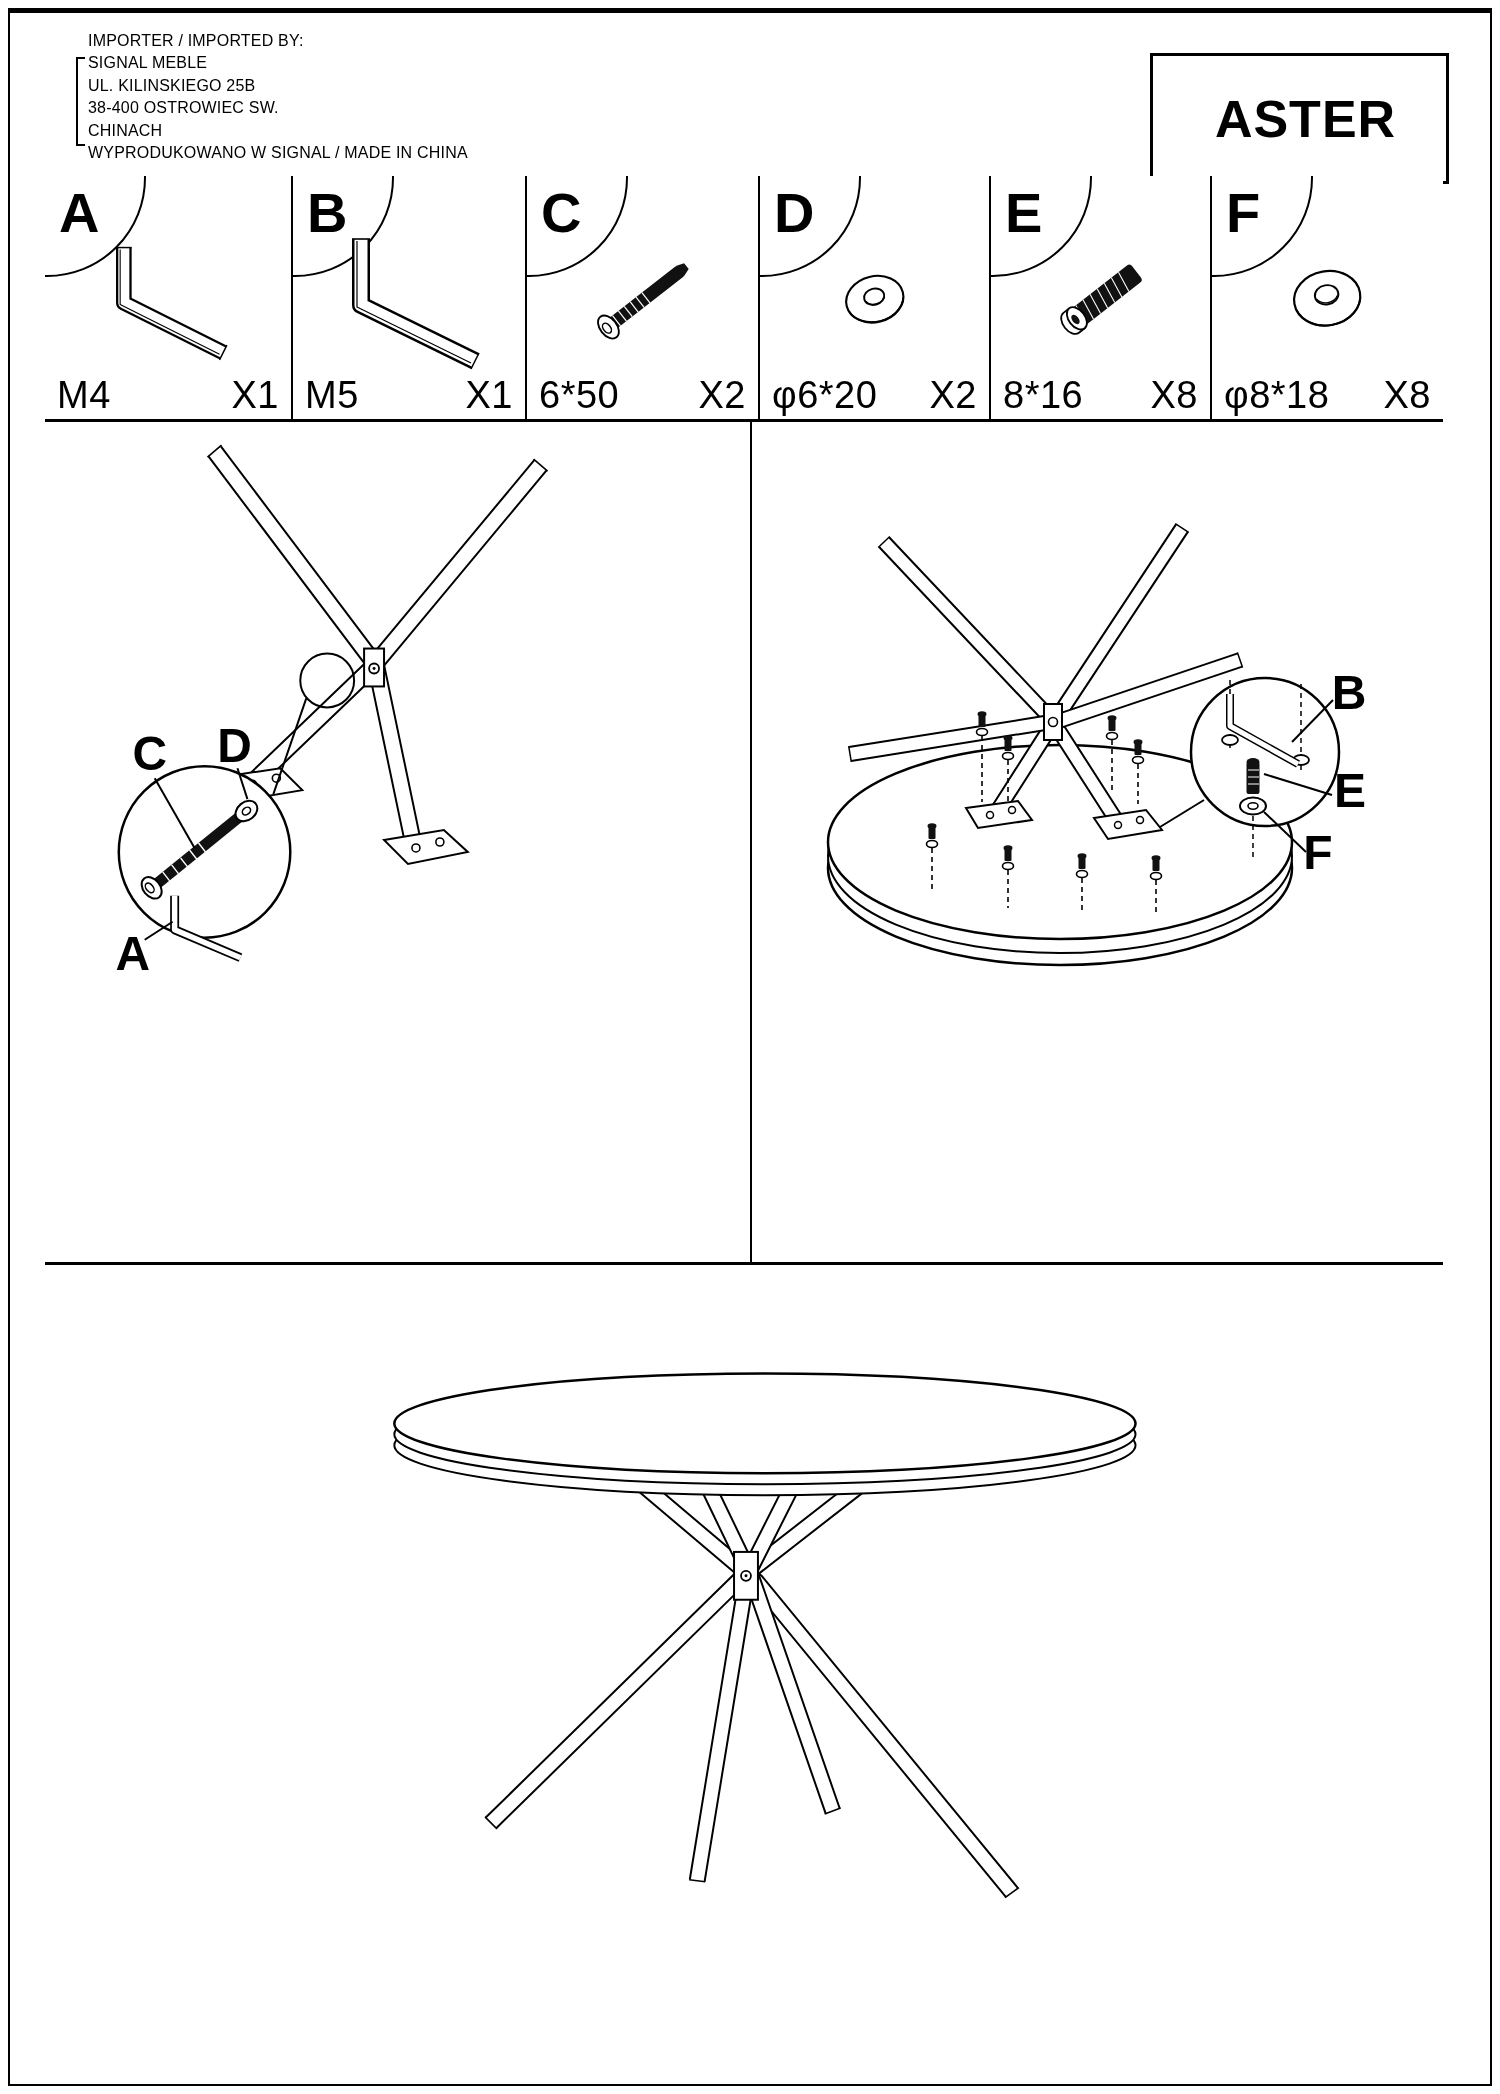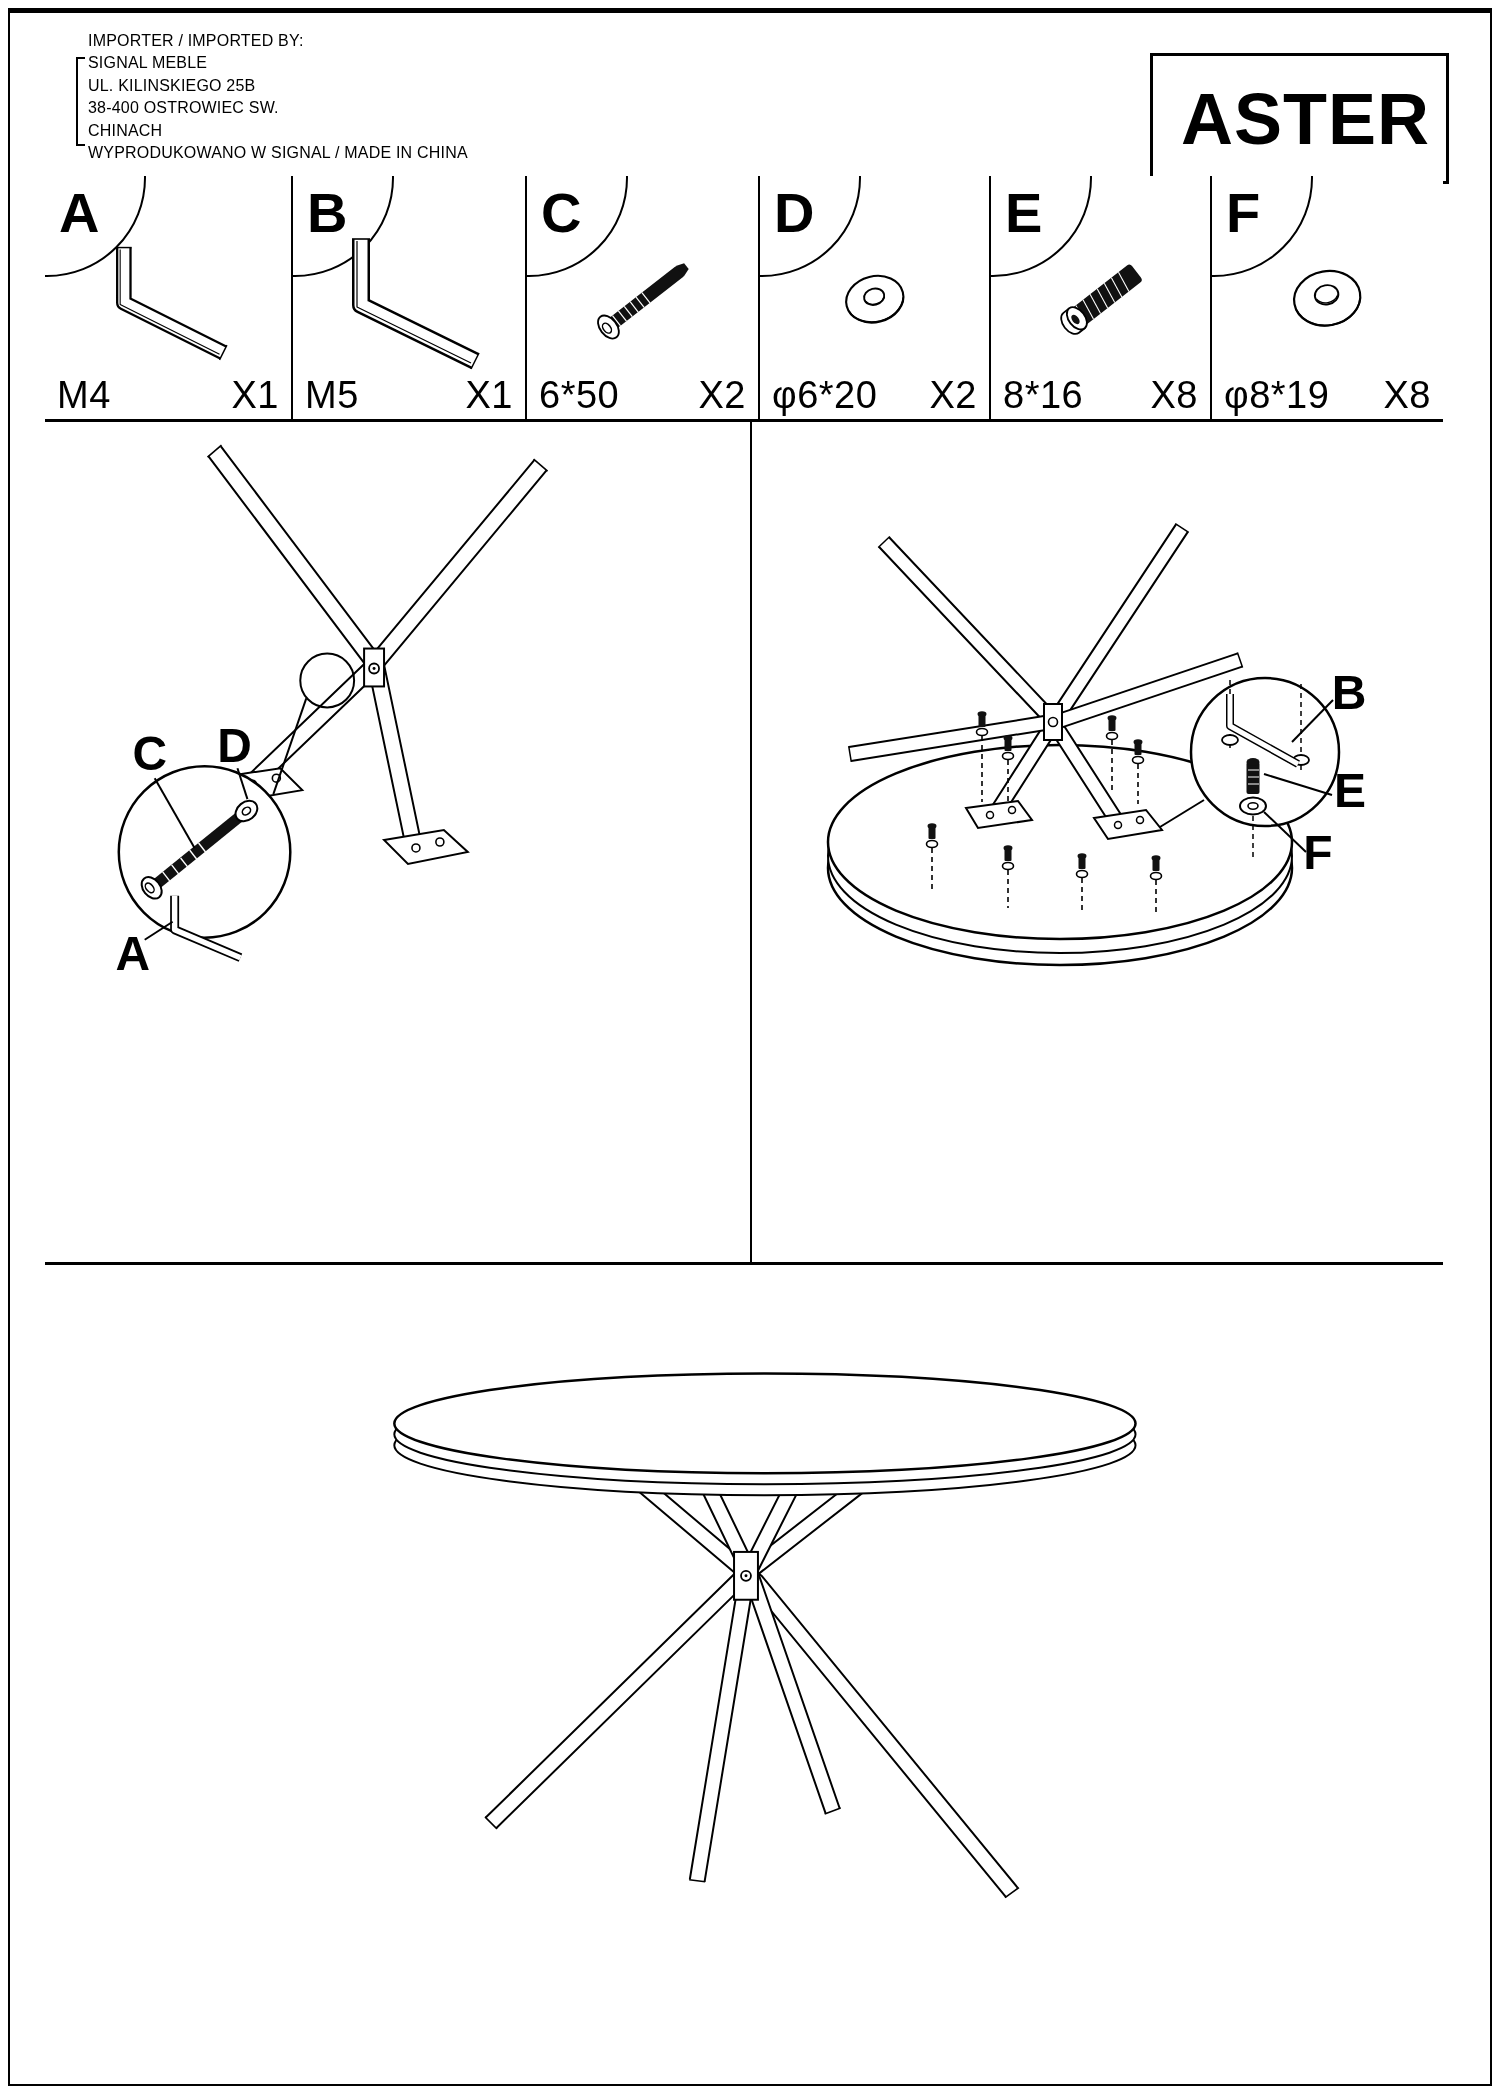--- a/index.html
+++ b/index.html
@@ -7,21 +7,21 @@
         font-family:"Liberation Sans",sans-serif;color:#000;overflow:hidden;}
   .page-border{position:absolute;left:8px;top:8px;right:8px;bottom:8px;
         border:2px solid #000;border-top-width:5px;}
   
   .hdr{position:absolute;left:88px;top:30px;font-size:16px;line-height:22.4px;
         letter-spacing:.2px;white-space:nowrap;}
   .addr-bracket{position:absolute;left:76px;top:57px;width:7px;height:85px;
         border-left:2px solid #000;border-top:2px solid #000;border-bottom:2px solid #000;}
   .title-box{position:absolute;left:1150px;top:53px;width:293px;height:125px;
         border:3px solid #000;display:flex;align-items:center;justify-content:center;}
-  .title-box .t{font-size:72px;font-weight:700;letter-spacing:1px;margin-left:12px;}
+  .title-box .t{font-size:52px;font-weight:700;letter-spacing:1px;margin-left:12px;}
   
   .main-frame{position:absolute;left:45px;top:176px;width:1398px;height:1886px;
         border:3px solid #000;box-sizing:border-box;}
   
   .parts-row{position:absolute;left:45px;top:176px;height:246px;width:1398px;}
   .cell{position:absolute;top:0;height:246px;box-sizing:border-box;
         border-right:2px solid #000;border-bottom:3px solid #000;overflow:hidden;background:#fff;}
   .cell:last-child{border-right:none;}
   .cell .arc{position:absolute;left:-97px;top:-97px;width:194px;height:194px;
         border:2px solid #000;border-radius:50%;}
@@ -177,21 +177,21 @@
         <svg width="175" height="132" viewBox="0 0 200 150">
           <g transform="rotate(-10 100 75)">
             <ellipse cx="100" cy="73" rx="38" ry="31" fill="#fff" stroke="#000" stroke-width="2.5"></ellipse>
             <path d="M63,80 A38,31 0 0 0 137,80" fill="none" stroke="#000" stroke-width="2"></path>
             <ellipse cx="100" cy="69" rx="13.5" ry="11" fill="#fff" stroke="#000" stroke-width="2.2"></ellipse>
             <path d="M88,72 A13.5,11 0 0 0 112,72" fill="none" stroke="#000" stroke-width="1.4"></path>
           </g>
         </svg>
       </div>
       <div class="lbl">
-        <span>φ8*19</span>
+        <span>φ8*18</span>
         <span>X8</span>
       </div>
     </div>
   </div>
 
   <div class="panel-left">
     <svg width="705" height="840" viewBox="0 0 707 840">
 
       <g>
         <path d="M170,28 L332,243 L370,425" fill="none" stroke="#000" stroke-width="18" stroke-linejoin="round"></path>

